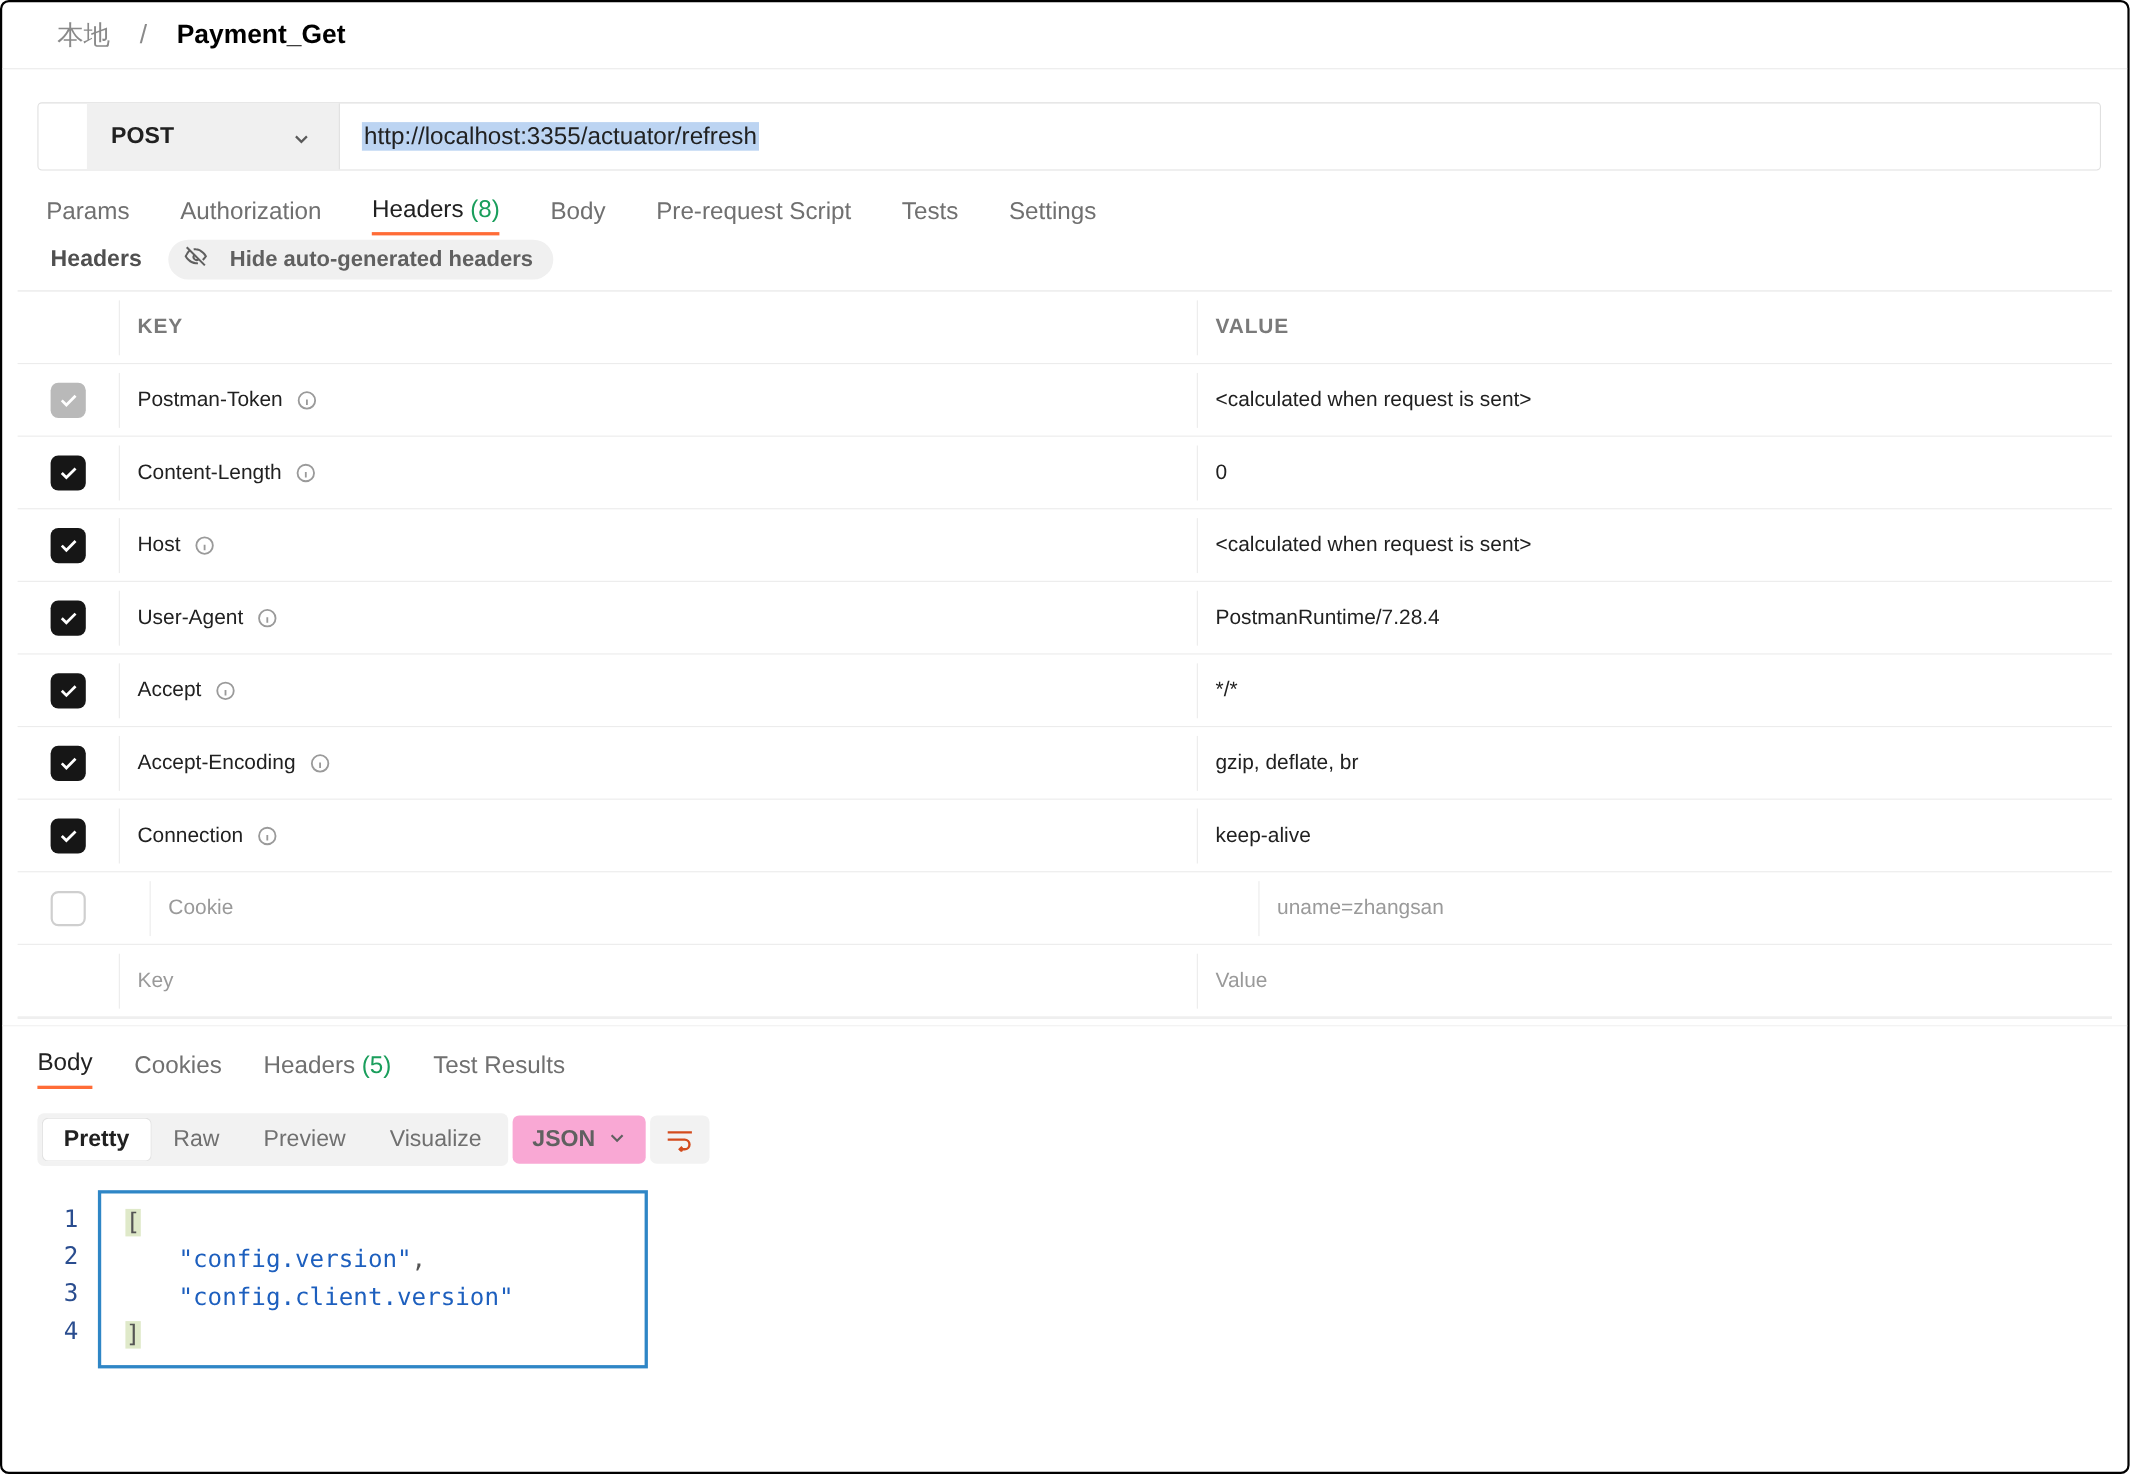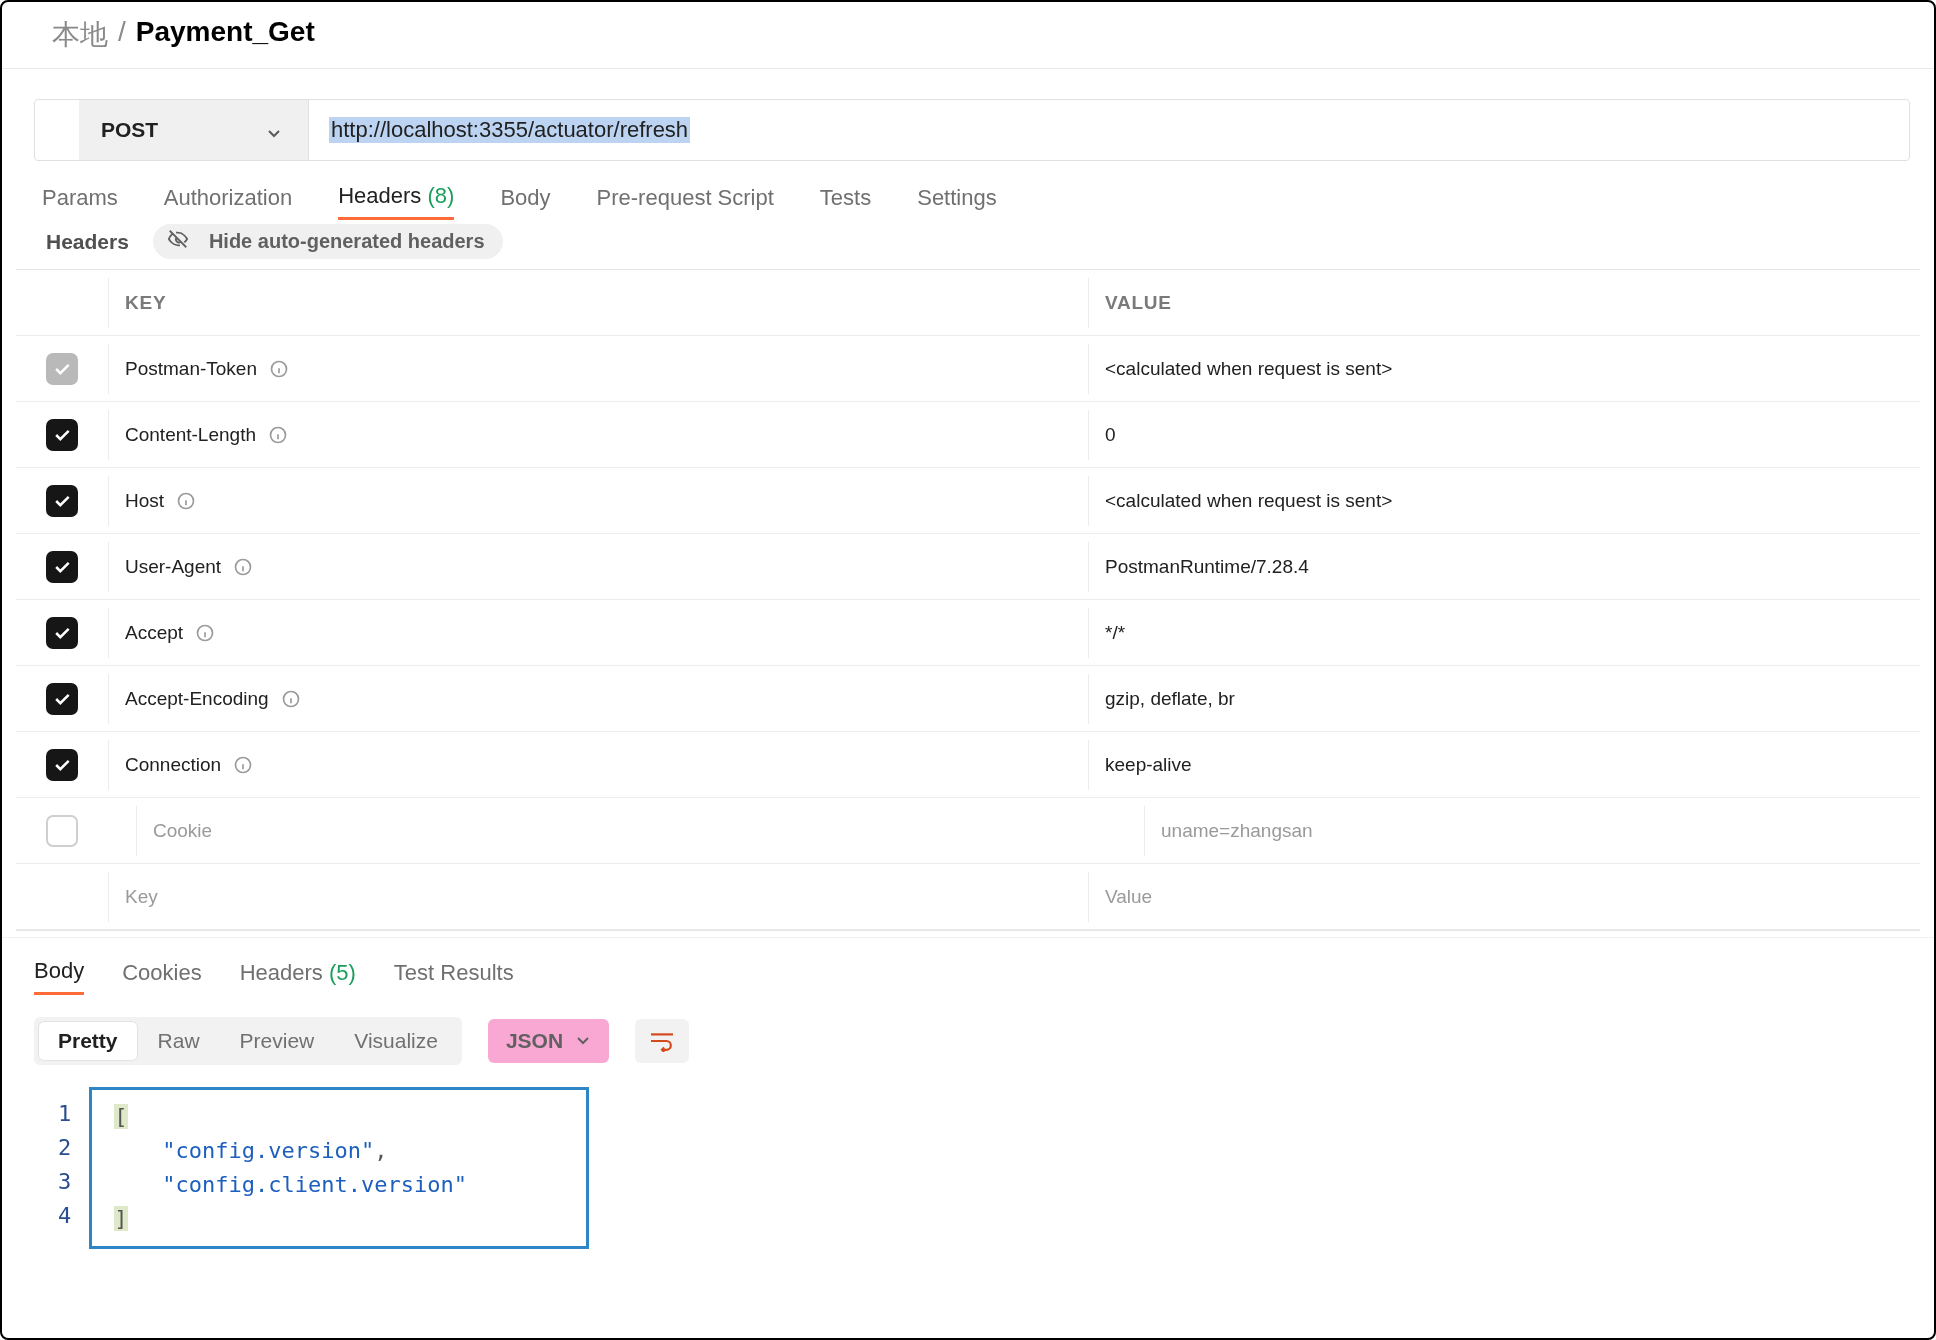--- a/index.html
+++ b/index.html
@@ -12,23 +12,24 @@
     height: 1340px;
     overflow: hidden;
     border: 2px solid #000;
     border-radius: 8px;
   }
   .content { padding: 0; }
 
   
   .breadcrumb {
     display: flex;
-    gap: 10px;
+    align-items: center;
+    gap: 27px;
     padding: 14px 24px 14px 50px;
-    font-size: 28px;
+    font-size: 24px;
     border-bottom: 1px solid #eaeaea;
   }
   .breadcrumb .crumb1 { color: #8a8a8a; }
   .breadcrumb .sep   { color: #8a8a8a; }
   .breadcrumb .crumb2 { color: #000000; font-weight: 600; }
 
   
   .reqbar {
     display: flex;
     margin: 30px 24px 0 32px;
@@ -133,21 +134,21 @@
     display: flex; align-items: center; gap: 38px;
     padding: 20px 24px 0 32px; font-size: 22px; color: #707070;
     border-top: 1px solid #f0f0f0;
     margin-top: 6px;
   }
   .resp-tabs .tab { cursor: pointer; padding-bottom: 8px; }
   .resp-tabs .tab.active { color: #212121; border-bottom: 3px solid #ff6c37; }
   .resp-tabs .count { color: #1a9e5c; }
 
   .view-toolbar {
-    display: flex; align-items: center; gap: 26px;
+    display: flex; align-items: center; gap: 4px;
     padding: 22px 24px 10px 32px;
     font-size: 21px; color: #707070;
   }
   .seg {
     display: inline-flex; background: #f2f2f2; border-radius: 6px; padding: 4px;
   }
   .seg .opt {
     padding: 8px 20px; border-radius: 6px; cursor: pointer;
   }
   .seg .opt.active { background: #fff; color: #212121; font-weight: 600; box-shadow: 0 0 0 1px #e2e2e2 inset; }

